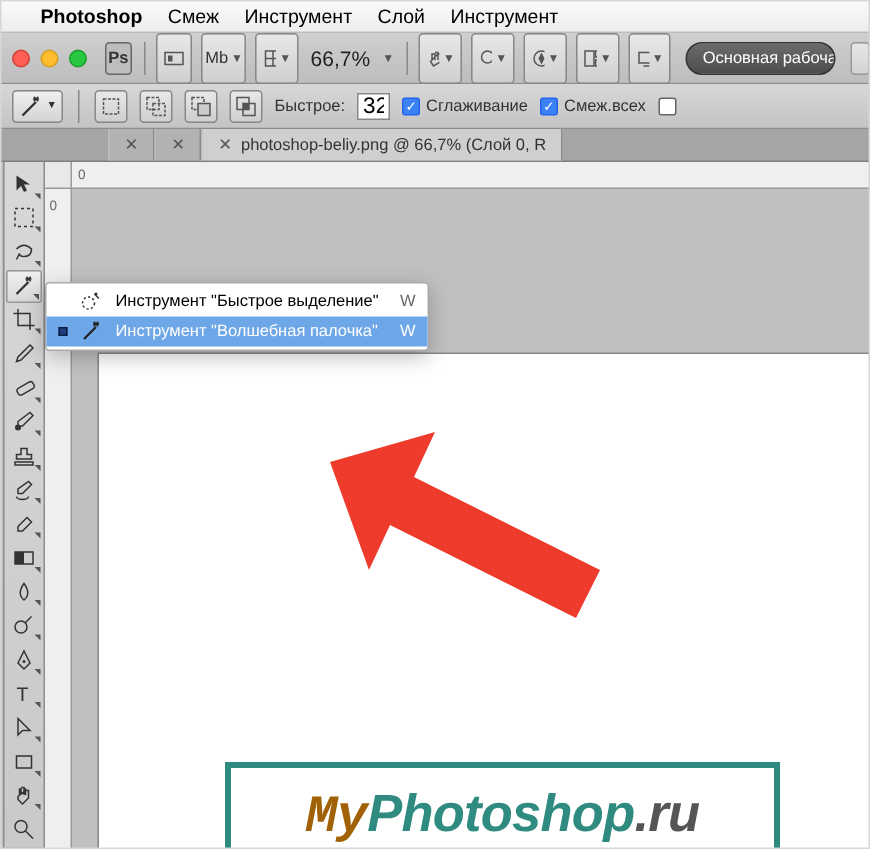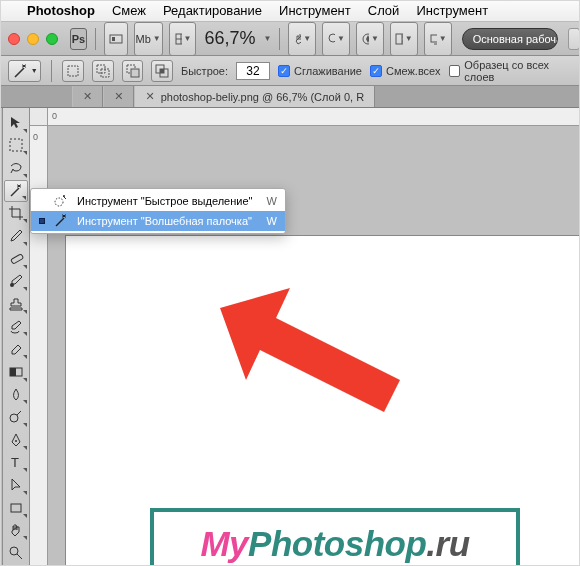--- a/index.html
+++ b/index.html
@@ -28,37 +28,37 @@
     position: relative; z-index: 40;
   }
   .traffic { display: flex; gap: 7px; margin-right: 6px; margin-left: 2px; }
   .traffic div { width: 12px; height: 12px; border-radius: 50%; }
   .tr-r { background: #ff5f57; border:1px solid #d43e35; }
   .tr-y { background: #febc2e; border:1px solid #d09e1f; }
   .tr-g { background: #28c840; border:1px solid #1a9e2c; }
   .ps-logo { width: 22px; height: 22px; border: 1px solid #666; background:#bdbdbd; border-radius:3px; display:flex; align-items:center; justify-content:center; font-size:11px; font-weight:bold; color:#333; }
   .bar-btn { height:22px; min-width:24px; border:1px solid #888; background:linear-gradient(#e8e8e8,#cfcfcf); border-radius:3px; display:flex; align-items:center; justify-content:center; font-size:11px; color:#333; padding:16px 4px; }
   .bar-btn .chev { font-size:8px; margin-left:2px; color:#555; }
-  .zoom-text { font-size:18px; color:#222; padding:0 2px; }
+  .zoom-text { font-size:14px; color:#222; padding:0 2px; }
   .divider { width:1px; height:22px; background:#888; margin:0 2px; }
   .workspace-pill { height:22px; padding:0 10px; border-radius:11px; background:linear-gradient(#6b6b6b,#4d4d4d); color:#fff; font-size:11px; display:flex; align-items:center; border:1px solid #333; margin-left:4px; max-width:120px; overflow:hidden; white-space:nowrap;}
   .right-tail { width:16px; height:22px; background:linear-gradient(#e6e6e6,#d3d3d3); border:1px solid #999; border-radius:3px; margin-left:4px;}
 
   
   .ps-bar2 {
     height: 30px; width:100%;
     background: linear-gradient(#d7d7d7,#c4c4c4);
     border-bottom:1px solid #8c8c8c;
     display:flex; align-items:center; gap:8px;
     padding-left:8px; font-size:11px; color:#333;
     position: relative; z-index: 40;
   }
   .curtool { width:34px; height:22px; background:linear-gradient(#efefef,#d4d4d4); border:1px solid #888; border-radius:3px; display:flex; align-items:center; justify-content:center; }
   .small-btn { width:22px; height:22px; border:1px solid #888; background:linear-gradient(#e8e8e8,#cfcfcf); border-radius:3px; display:flex; align-items:center; justify-content:center;}
-  .input-box { width:34px; height:18px; border:1px solid #888; background:#fff; font-size:12px; padding:0 3px; text-align:center; }
+  .input-box { width:22px; height:18px; border:1px solid #888; background:#fff; font-size:15px; padding:0 3px; }
   .cbwrap { display:flex; align-items:center; gap:4px; }
   .cb { width:12px; height:12px; border:1px solid #666; border-radius:2px; background:#fff; display:flex; align-items:center; justify-content:center; font-size:9px; color:#fff; }
   .cb.checked { background:#3b82f6; border-color:#2563eb; }
 
   
   .ps-tabs {
     height: 22px; width:100%;
     background:#a5a5a5;
     border-bottom:1px solid #7e7e7e;
     display:flex; align-items:stretch; font-size:11px; color:#333;
@@ -114,36 +114,35 @@
   
   .arrow { position:absolute; left:220px; top:180px; z-index:46; }
 
   
   .logo-box {
     position:absolute; left:150px; top:400px; width:370px; height:72px;
     border:4px solid #2f8a80; display:flex; align-items:center; justify-content:center;
     background:#fff; z-index:2;
   }
   .logo-text { font-size:35px; font-style:italic; font-weight:600; letter-spacing:-0.5px; }
-  .lt-my { color:#ec4899; }
+  .lt-my { color:#a16207;font-family:Liberation Mono, monospace; }
   .lt-ps { color:#2f8a80; }
   .lt-ru { color:#555; }
   .outerframe { position:absolute; inset:0; border:1px solid #d7d7d7; pointer-events:none; z-index:100;}
 
   
   svg { display:block; }
 </style>
 </head>
 <body>
 
 <div class="mac-menubar">
   <span class="apple"></span>
   <span class="app-name">Photoshop</span>
   <span>Смеж</span>
-  <span>Редактирование</span>
   <span>Инструмент</span>
   <span>Слой</span>
   <span>Инструмент</span>
 </div>
 
 <div class="ps-bar1">
   <div class="traffic">
     <div class="tr-r"></div>
     <div class="tr-y"></div>
     <div class="tr-g"></div>
@@ -250,21 +249,20 @@
   <div class="cbwrap">
     <div class="cb checked">✓</div>
     <span>Сглаживание</span>
   </div>
   <div class="cbwrap">
     <div class="cb checked">✓</div>
     <span>Смеж.всех</span>
   </div>
   <div class="cbwrap">
     <div class="cb"></div>
-    <span>Образец со всех слоев</span>
   </div>
 </div>
 
 <div class="ps-tabs">
   <div class="tab">
     <span class="x">✕</span>
   </div>
   <div class="tab">
     <span class="x">✕</span>
   </div>

